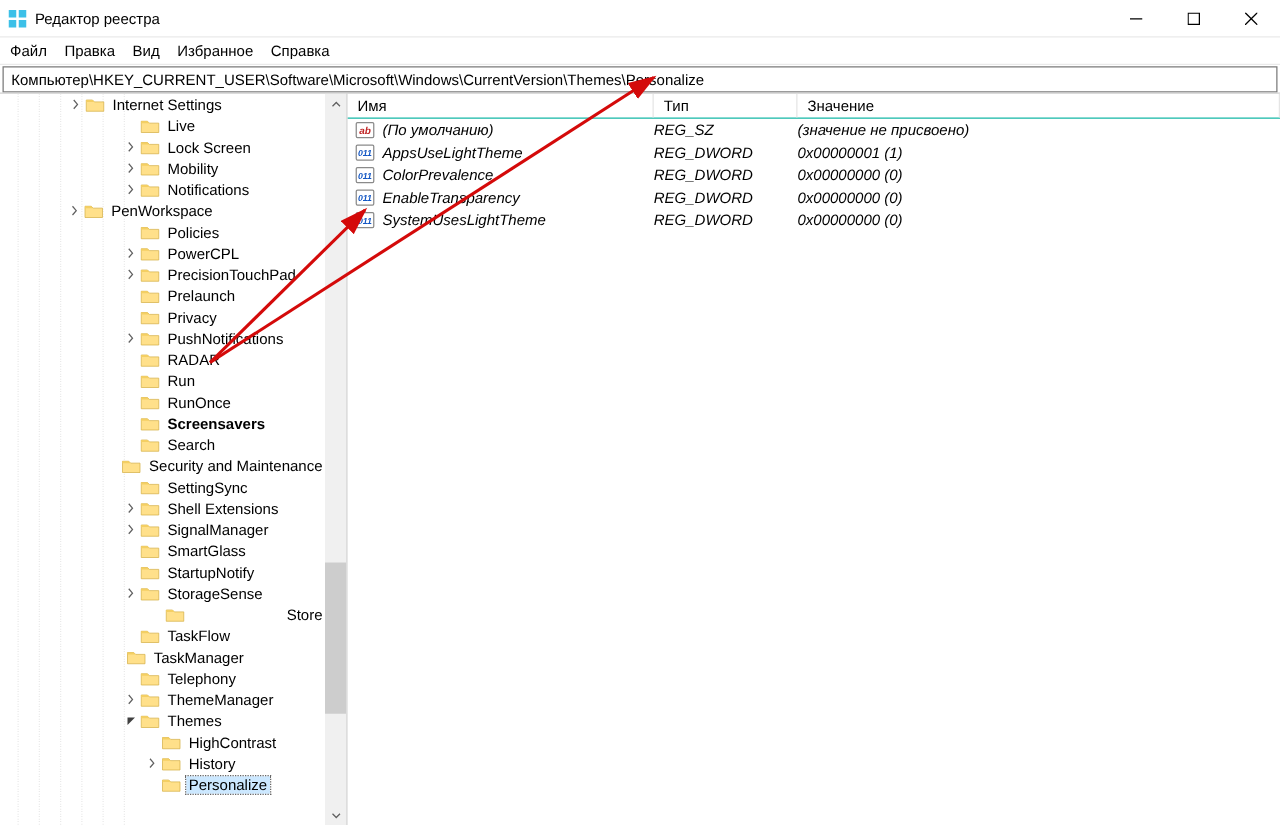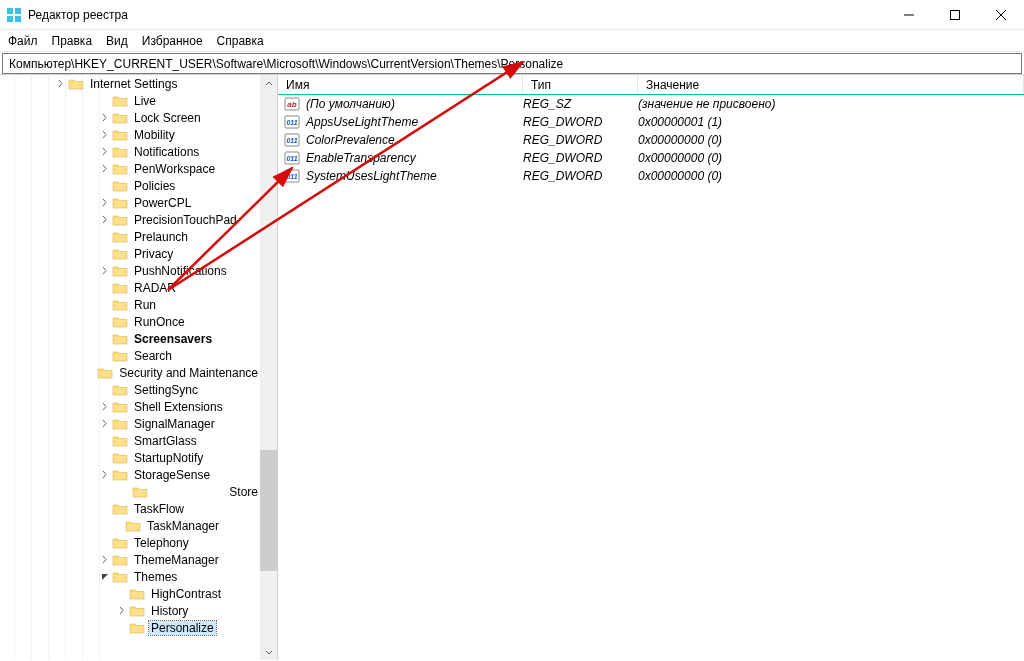--- a/index.html
+++ b/index.html
@@ -159,21 +159,21 @@
             </svg>
           </span>
           <span class="folder-icon">
             <svg width="16" height="14" viewBox="0 0 16 14">
               <path d="M1 3 L6 3 L7.5 4.5 L15 4.5 L15 12 L1 12 Z" fill="#ffe08a" stroke="#d6b24a" stroke-width="0.6"></path>
               <path d="M1 3 L6 3 L7.5 4.5 L1 4.5 Z" fill="#f4cf63"></path>
             </svg>
           </span>
           <span class="label">Notifications</span>
         </div>
-        <div class="tree-row" style="padding-left: 97px;">
+        <div class="tree-row" style="padding-left: 52px;">
           <span class="expander">
             <svg width="9" height="9" viewBox="0 0 9 9">
               <polyline points="3,1 6,4.5 3,8" fill="none" stroke="#606060"></polyline>
             </svg>
           </span>
           <span class="folder-icon">
             <svg width="16" height="14" viewBox="0 0 16 14">
               <path d="M1 3 L6 3 L7.5 4.5 L15 4.5 L15 12 L1 12 Z" fill="#ffe08a" stroke="#d6b24a" stroke-width="0.6"></path>
               <path d="M1 3 L6 3 L7.5 4.5 L1 4.5 Z" fill="#f4cf63"></path>
             </svg>
@@ -397,21 +397,21 @@
         <div class="tree-row" style="padding-left: 97px;">
           <span class="expander"></span>
           <span class="folder-icon">
             <svg width="16" height="14" viewBox="0 0 16 14">
               <path d="M1 3 L6 3 L7.5 4.5 L15 4.5 L15 12 L1 12 Z" fill="#ffe08a" stroke="#d6b24a" stroke-width="0.6"></path>
               <path d="M1 3 L6 3 L7.5 4.5 L1 4.5 Z" fill="#f4cf63"></path>
             </svg>
           </span>
           <span class="label">TaskFlow</span>
         </div>
-        <div class="tree-row" style="padding-left: 86px; margin-left: 24px;">
+        <div class="tree-row" style="padding-left: 86px;">
           <span class="expander"></span>
           <span class="folder-icon">
             <svg width="16" height="14" viewBox="0 0 16 14">
               <path d="M1 3 L6 3 L7.5 4.5 L15 4.5 L15 12 L1 12 Z" fill="#ffe08a" stroke="#d6b24a" stroke-width="0.6"></path>
               <path d="M1 3 L6 3 L7.5 4.5 L1 4.5 Z" fill="#f4cf63"></path>
             </svg>
           </span>
           <span class="label">TaskManager</span>
         </div>
         <div class="tree-row" style="padding-left: 97px;">

